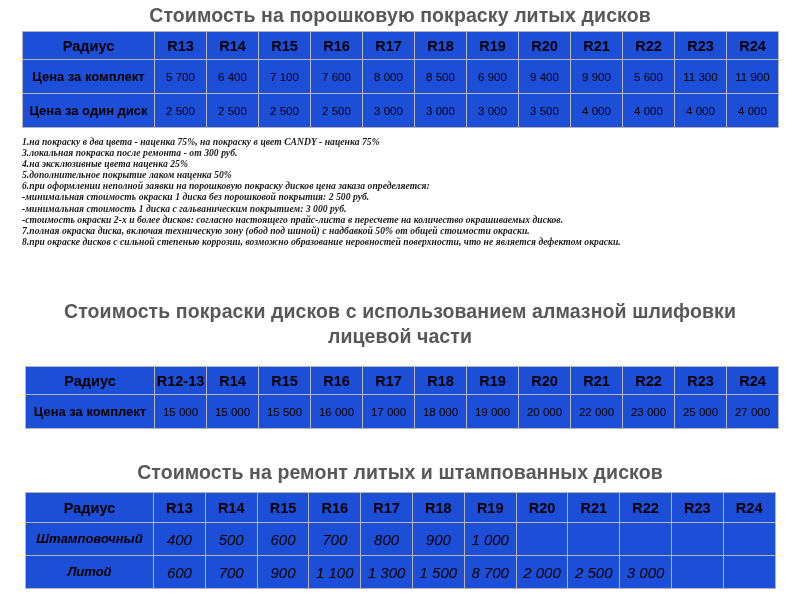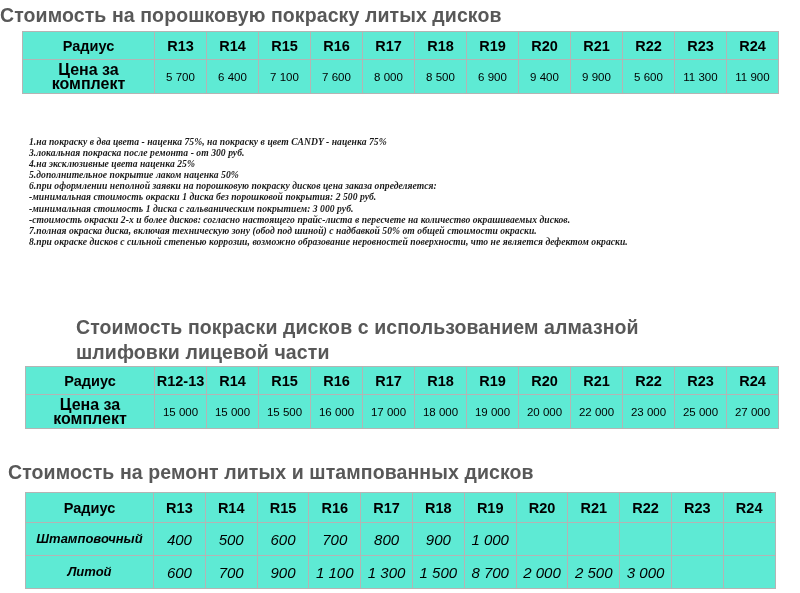--- a/index.html
+++ b/index.html
@@ -12,67 +12,68 @@
     width: 800px;
     height: 593px;
     overflow: hidden;
     font-family: "Liberation Sans", sans-serif;
     color: #000;
     position: relative;
   }
 
   
   .section-title {
+    text-align: center;
     font-family: "Liberation Sans", sans-serif;
     font-weight: bold;
     color: #585858;
     letter-spacing: 0.1px;
   }
   #title-1 {
     font-size: 19.5px;
     line-height: 24px;
     padding-top: 1px;
     margin: 0;
   }
   #title-2 {
     font-size: 19.5px;
     line-height: 25px;
-    margin: 16px;
+    margin: 0;
     padding: 0 60px;
   }
   #title-3 {
     font-size: 19.5px;
     line-height: 24px;
     margin: 8px;
   }
 
   
   .price-table {
     border-collapse: collapse;
     table-layout: fixed;
-    background: #5eead4;
+    background: #1d4ed8;
     border: 1px solid #b4b4b4;
   }
   .price-table td, .price-table th {
     border: 1px solid #b4b4b4;
     text-align: center;
     vertical-align: middle;
     font-family: "Liberation Sans", sans-serif;
     color: #000;
     padding: 0 1px;
     overflow: hidden;
     white-space: nowrap;
   }
   .price-table .hdr {
     font-weight: bold;
     font-size: 14.5px;
   }
   .price-table .rowlabel {
     font-weight: bold;
-    font-size: 16px;
+    font-size: 13px;
     line-height: 14px;
     white-space: normal;
   }
   .price-table .val {
     font-size: 11.5px;
     font-weight: normal;
   }
 
   
   #table-1 { position: absolute; left: 22px; top: 31px; width: 756px; }
@@ -106,21 +107,20 @@
   }
   .note-line {
     font-family: "Liberation Serif", serif;
     font-style: italic;
     font-weight: bold;
     font-size: 9.6px;
     line-height: 11.1px;
     color: #1a1a1a;
     white-space: nowrap;
     letter-spacing: 0.05px;
-    margin-left: 7px;
   }
   .note-sub { padding-left: 0px; }
 
   
   #title-1-wrap { position: absolute; left: 0; top: 2px; width: 800px; }
   #title-2-wrap { position: absolute; left: 0; top: 299px; width: 800px; }
   #title-3-wrap { position: absolute; left: 0; top: 452px; width: 800px; }
 </style>
 </head>
 <body>
@@ -169,20 +169,35 @@
       <td class="val">7 600</td>
       <td class="val">8 000</td>
       <td class="val">8 500</td>
       <td class="val">6 900</td>
       <td class="val">9 400</td>
       <td class="val">9 900</td>
       <td class="val">5 600</td>
       <td class="val">11 300</td>
       <td class="val">11 900</td>
     </tr>
+    <tr class="r-body">
+      <td class="rowlabel">Цена за один диск</td>
+      <td class="val">2 500</td>
+      <td class="val">2 500</td>
+      <td class="val">2 500</td>
+      <td class="val">2 500</td>
+      <td class="val">3 000</td>
+      <td class="val">3 000</td>
+      <td class="val">3 000</td>
+      <td class="val">3 500</td>
+      <td class="val">4 000</td>
+      <td class="val">4 000</td>
+      <td class="val">4 000</td>
+      <td class="val">4 000</td>
+    </tr>
   </tbody>
 </table>
 
 <div id="notes">
   <div class="note-line">1.на покраску в два цвета - наценка 75%, на покраску в цвет CANDY - наценка 75%</div>
   <div class="note-line">3.локальная покраска после ремонта - от 300 руб.</div>
   <div class="note-line">4.на эксклюзивные цвета наценка 25%</div>
   <div class="note-line">5.дополнительное покрытие лаком наценка 50%</div>
   <div class="note-line">6.при оформлении неполной заявки на порошковую покраску дисков цена заказа определяется:</div>
   <div class="note-line note-sub">-минимальная стоимость окраски 1 диска без порошковой покрытия: 2 500 руб.</div>

